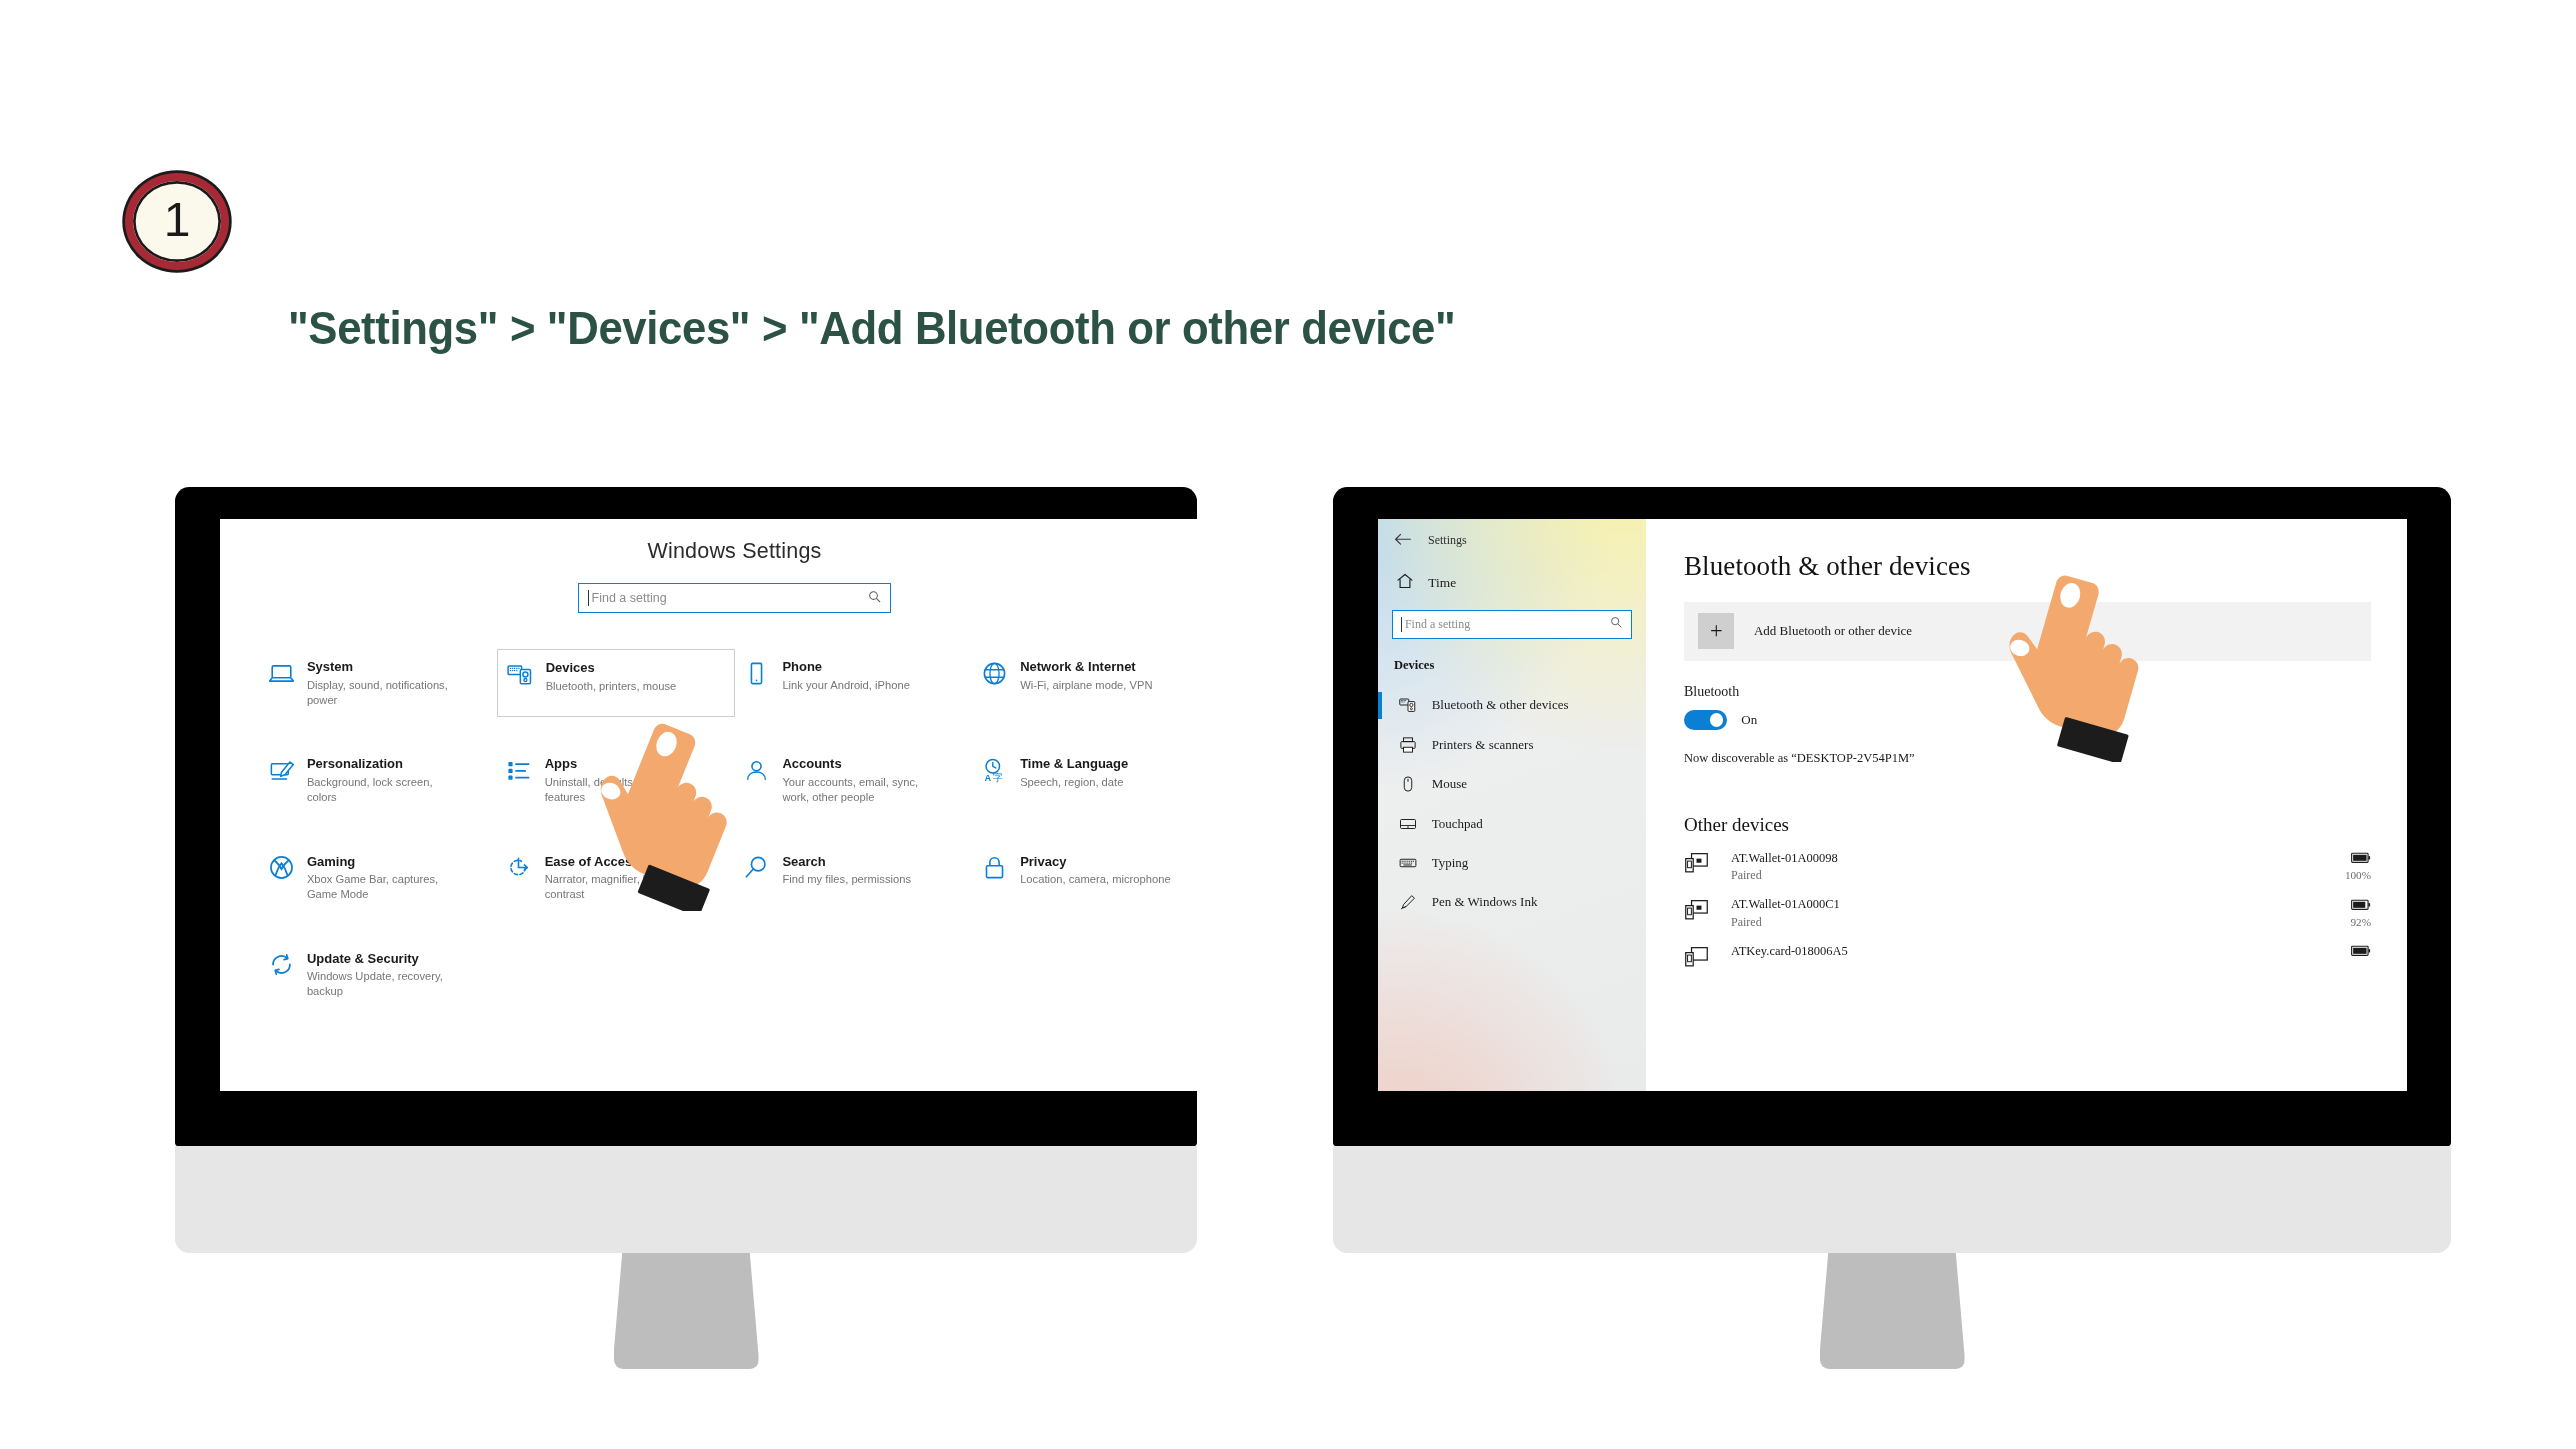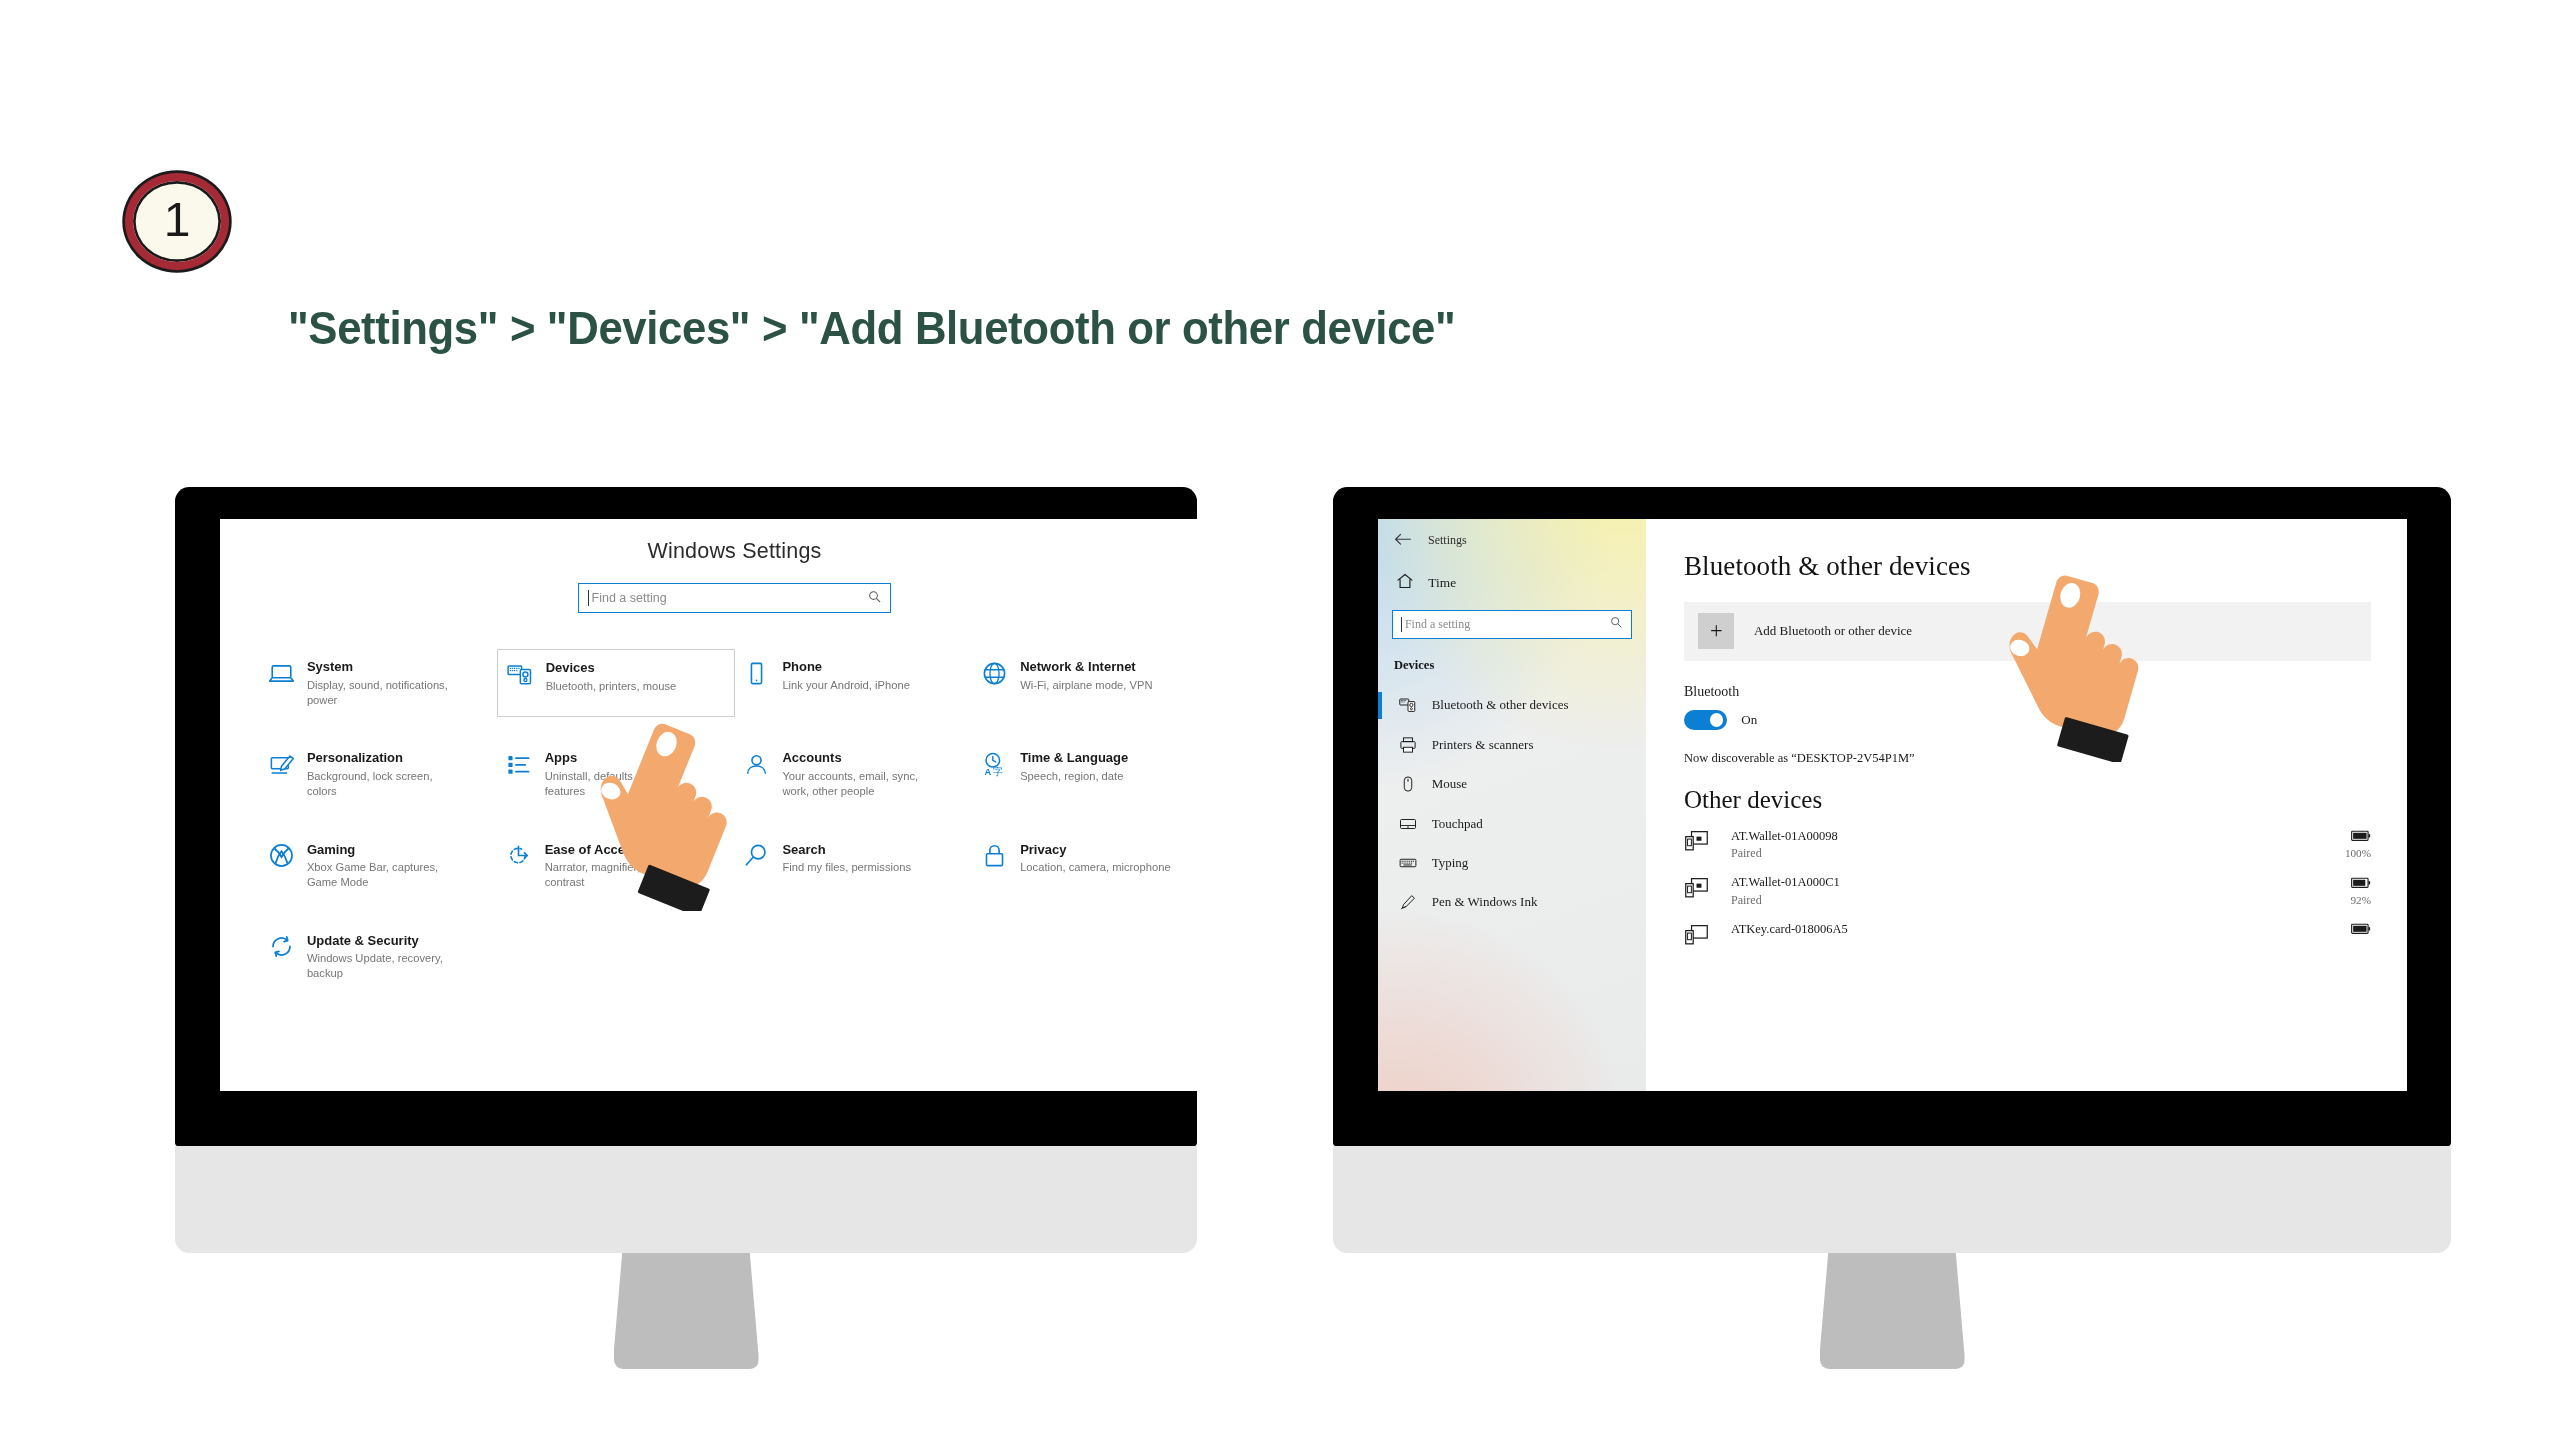--- a/index.html
+++ b/index.html
@@ -74,21 +74,21 @@
   .ws-search .caret {
     width:0.9px; height:16px; background:#333; margin-right:2.7px;
   }
   .ws-search .ph { font-size: 12.5px; color:#8c8c8c; flex:1; }
   .ws-search .mag { color:#5a5a5a; font-size:13.4px; }
 
   .ws-grid {
     margin: 36px 39px 0 39px;
     display: grid;
     grid-template-columns: repeat(4, 1fr);
-    row-gap: 24px;
+    row-gap: 30px;
   }
   .ws-tile {
     display: flex; gap: 10.7px; padding: 9px 10.7px 9px 7.2px;
     align-items: flex-start;
   }
   .ws-tile.focused { border: 0.9px solid #cdcdcd; }
   .ws-ic { width: 30px; min-width:30px; height: 30px; display:flex; align-items:center; justify-content:center; }
   .ws-ic svg { display:block; }
   .ws-txt { padding-top: 0.9px; }
   .ws-tile .t { font-size: 13px; color: #1a1a1a; font-weight: 600; line-height: 1.2; }
@@ -149,21 +149,21 @@
   .bt-toggle {
     width:43px; height:20.6px; background:#0b7fd4; border-radius:10.7px;
     position:relative;
   }
   .bt-toggle .knob {
     position:absolute; right:3.6px; top:3.6px; width:13.4px; height:13.4px;
     border-radius:50%; background:#fff;
   }
   .bt-togglestate { font-size:13px; color:#1a1a1a; }
   .bt-discover { font-size:12.5px; color:#1a1a1a; margin-top:21px; }
-  .bt-h2 { font-size:25px; font-weight:400; color:#141414; margin-top: 20px; }
+  .bt-h2 { font-size:19px; font-weight:400; color:#141414; margin-top: 48px; }
   .bt-dev { display:flex; align-items:flex-start; gap:18px; margin-top:14.3px; }
   .bt-devicon { width:29px; min-width:29px; padding-top:1.8px; }
   .bt-devtext { flex:1; }
   .bt-devname { font-size:12.5px; color:#1a1a1a; line-height:1.25; }
   .bt-devstatus { font-size:12px; color:#6d6d6d; margin-top:1.8px; }
   .bt-devbatt { text-align:right; min-width:48px; }
   .bt-battpct { font-size:11.2px; color:#6d6d6d; margin-top:1.8px; }
 
   
   .hand { position:absolute; pointer-events:none; }

